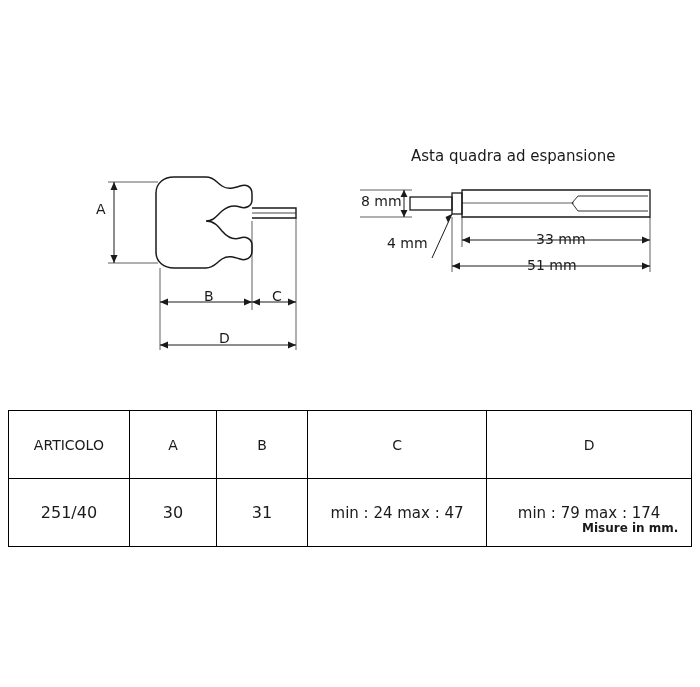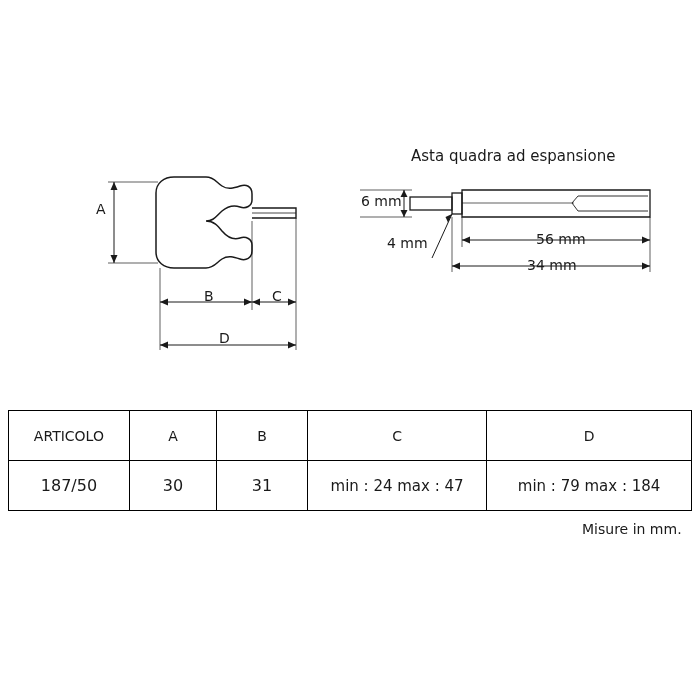--- a/index.html
+++ b/index.html
@@ -39,36 +39,36 @@
     font-size: 15px;
   }
   #lbl-a { left: 96px; top: 201px; font-size: 14px; }
   #lbl-b { left: 204px; top: 288px; font-size: 14px; }
   #lbl-c { left: 272px; top: 288px; font-size: 14px; }
   #lbl-d { left: 219px; top: 330px; font-size: 14px; }
   #lbl-8mm { left: 361px; top: 193px; font-size: 14px; }
   #lbl-4mm { left: 387px; top: 235px; font-size: 14px; }
   #lbl-65mm { left: 536px; top: 231px; font-size: 14px; }
   #lbl-69mm { left: 527px; top: 257px; font-size: 14px; }
-  #note-units { left: 582px; top: 521px; font-size: 14px; }
+  #note-units { left: 582px; top: 521px; font-size: 12px; font-weight: bold; }
 
   table.spec {
     position: absolute;
     left: 8px;
     top: 410px;
     width: 684px;
     border-collapse: collapse;
     font-family: "DejaVu Sans", sans-serif;
     font-size: 14px;
   }
   table.spec td {
     border: 1px solid #000000;
     text-align: center;
     height: 33px;
-    padding: 8px 4px;
+    padding: 17px 4px;
     font-size: 14px;
   }
   table.spec tr.head td { font-size: 14px; }
   td.c-art { width: 116px; }
   td.c-a { width: 84px; }
   td.c-b { width: 88px; }
   td.c-c { width: 184px; }
   td.c-d { width: 212px; }
   tr.values td { font-size: 16px; }
   tr.values td.c-c, tr.values td.c-d { font-size: 15px; margin-top: 37px; }
@@ -162,38 +162,38 @@
     </g>
   </svg>
 
   <div class="lbl" id="title-right">Asta quadra ad espansione</div>
 
   <div class="lbl" id="lbl-a">A</div>
   <div class="lbl" id="lbl-b">B</div>
   <div class="lbl" id="lbl-c">C</div>
   <div class="lbl" id="lbl-d">D</div>
 
-  <div class="lbl" id="lbl-8mm">6 mm</div>
+  <div class="lbl" id="lbl-8mm">8 mm</div>
   <div class="lbl" id="lbl-4mm">4 mm</div>
-  <div class="lbl" id="lbl-65mm">56 mm</div>
-  <div class="lbl" id="lbl-69mm">34 mm</div>
+  <div class="lbl" id="lbl-65mm">33 mm</div>
+  <div class="lbl" id="lbl-69mm">51 mm</div>
 
   <table class="spec">
     <tbody>
       <tr class="head">
         <td class="c-art">ARTICOLO</td>
         <td class="c-a">A</td>
         <td class="c-b">B</td>
         <td class="c-c">C</td>
         <td class="c-d">D</td>
       </tr>
       <tr class="values">
-        <td class="c-art">187/50</td>
+        <td class="c-art">251/40</td>
         <td class="c-a">30</td>
         <td class="c-b">31</td>
         <td class="c-c">min : 24   max : 47</td>
-        <td class="c-d">min : 79   max : 184</td>
+        <td class="c-d">min : 79   max : 174</td>
       </tr>
     </tbody>
   </table>
 
   <div class="lbl" id="note-units">Misure in mm.</div>
 </div>
 
 </body></html>

